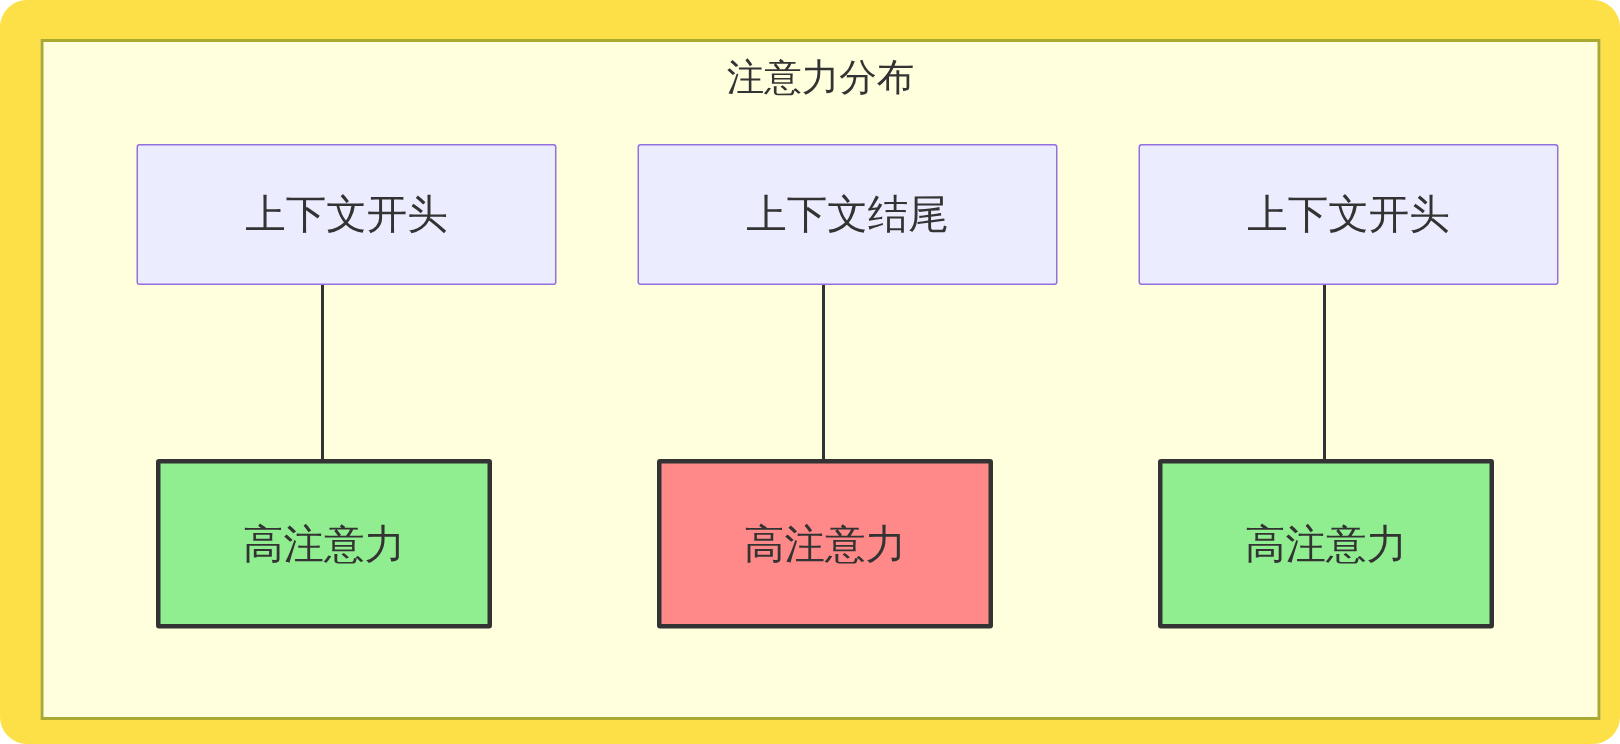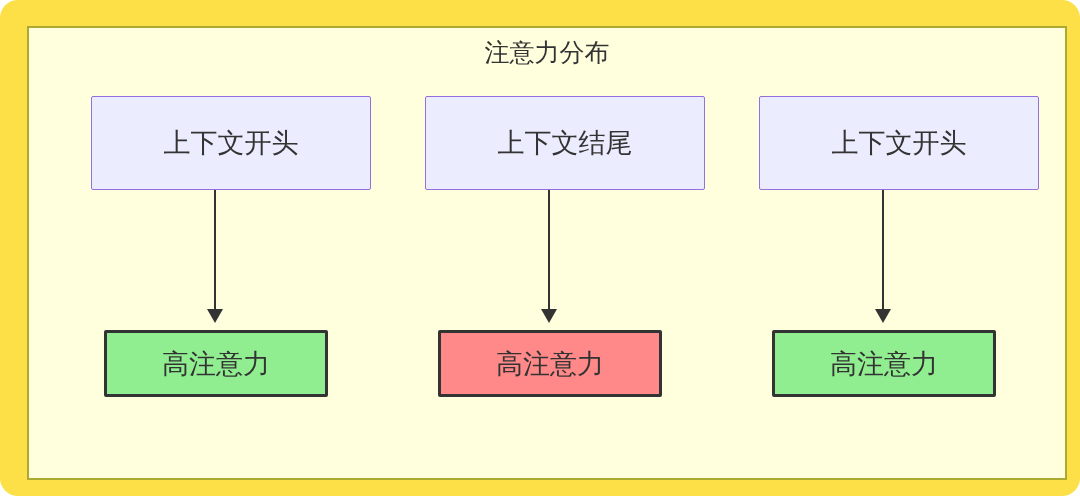--- a/index.html
+++ b/index.html
@@ -49,23 +49,23 @@
     top: 68px;
     width: 280px;
     height: 94px;
     background: var(--source-fill, #ECECFF);
     border: 1.5px solid var(--source-border, #9370DB);
   }
   .source.c0 { left: 62px; }
   .source.c1 { left: 396px; }
   .source.c2 { left: 730px; }
   .target {
-    top: 302px;
+    top: 278px;
     width: 224px;
-    height: 67px;
+    height: 113px;
     border: 3px solid var(--target-border, #333333);
   }
   .target[data-type="high"] { background: var(--high-fill, #90EE90); }
   .target[data-type="low"]  { background: var(--low-fill, #FF8888); }
   .target.c0 { left: 75px; }
   .target.c1 { left: 409px; }
   .target.c2 { left: 743px; }
   .arrow {
     position: absolute;
     top: 162px;

